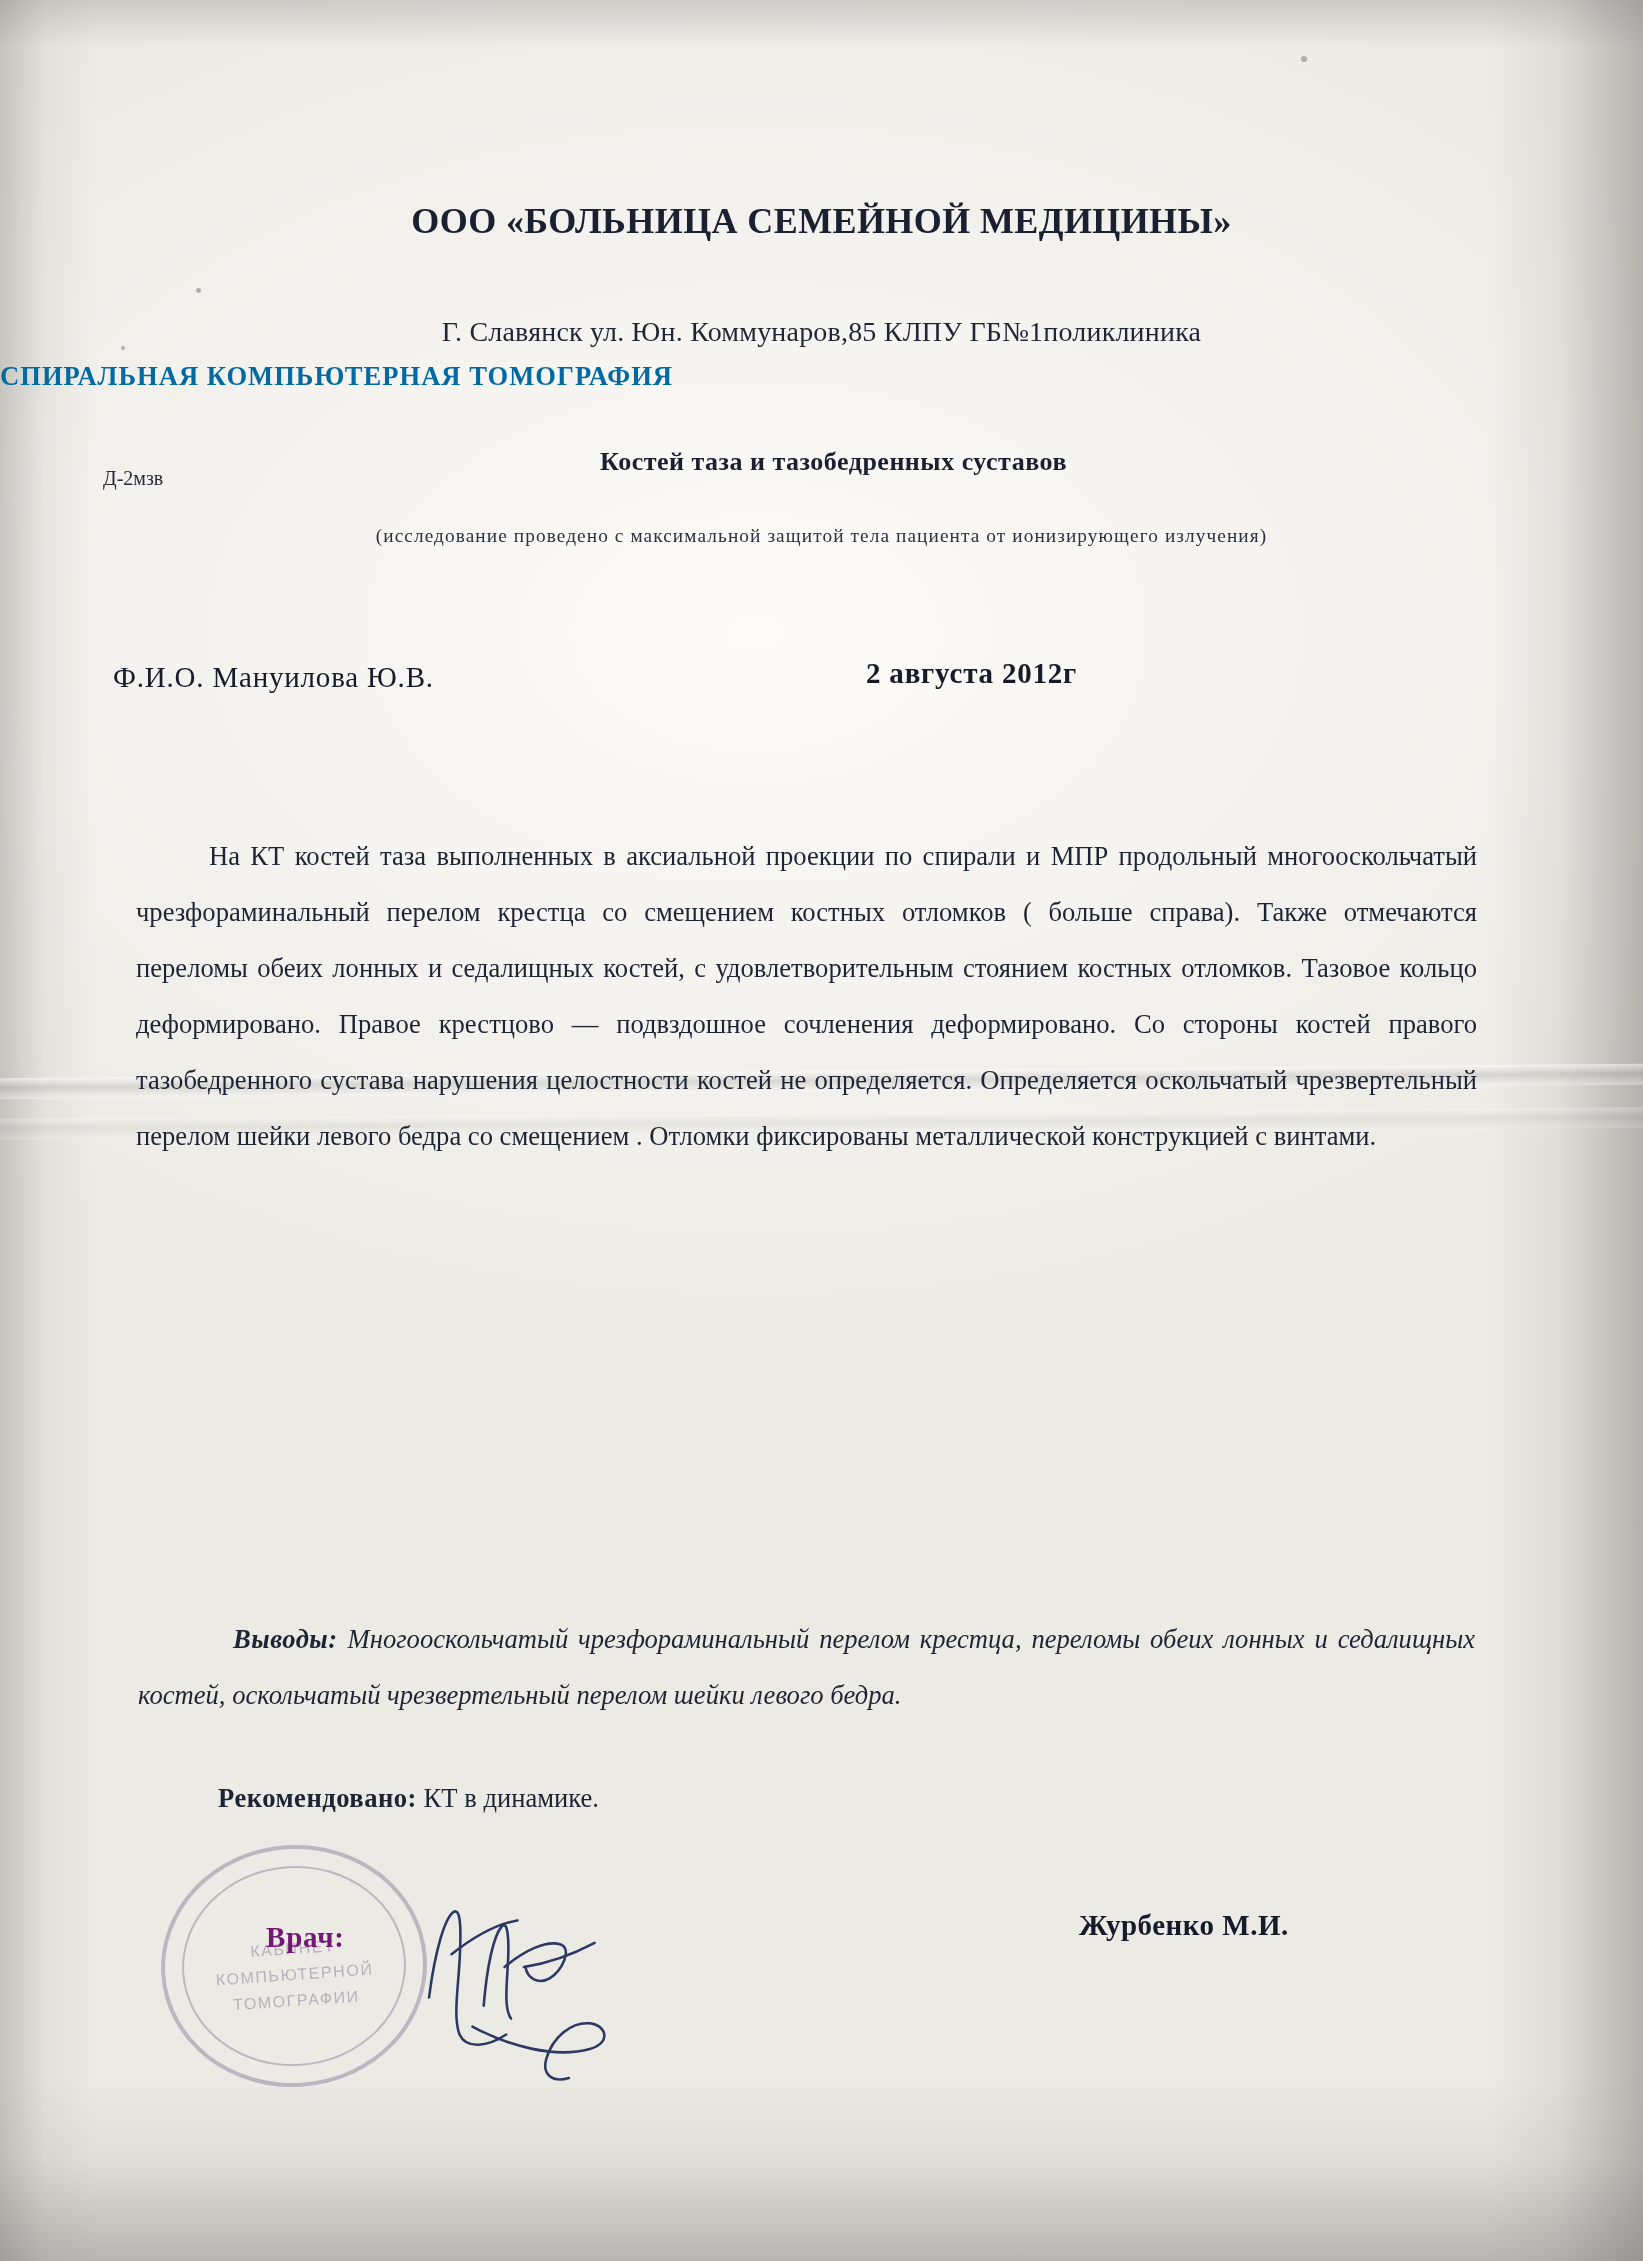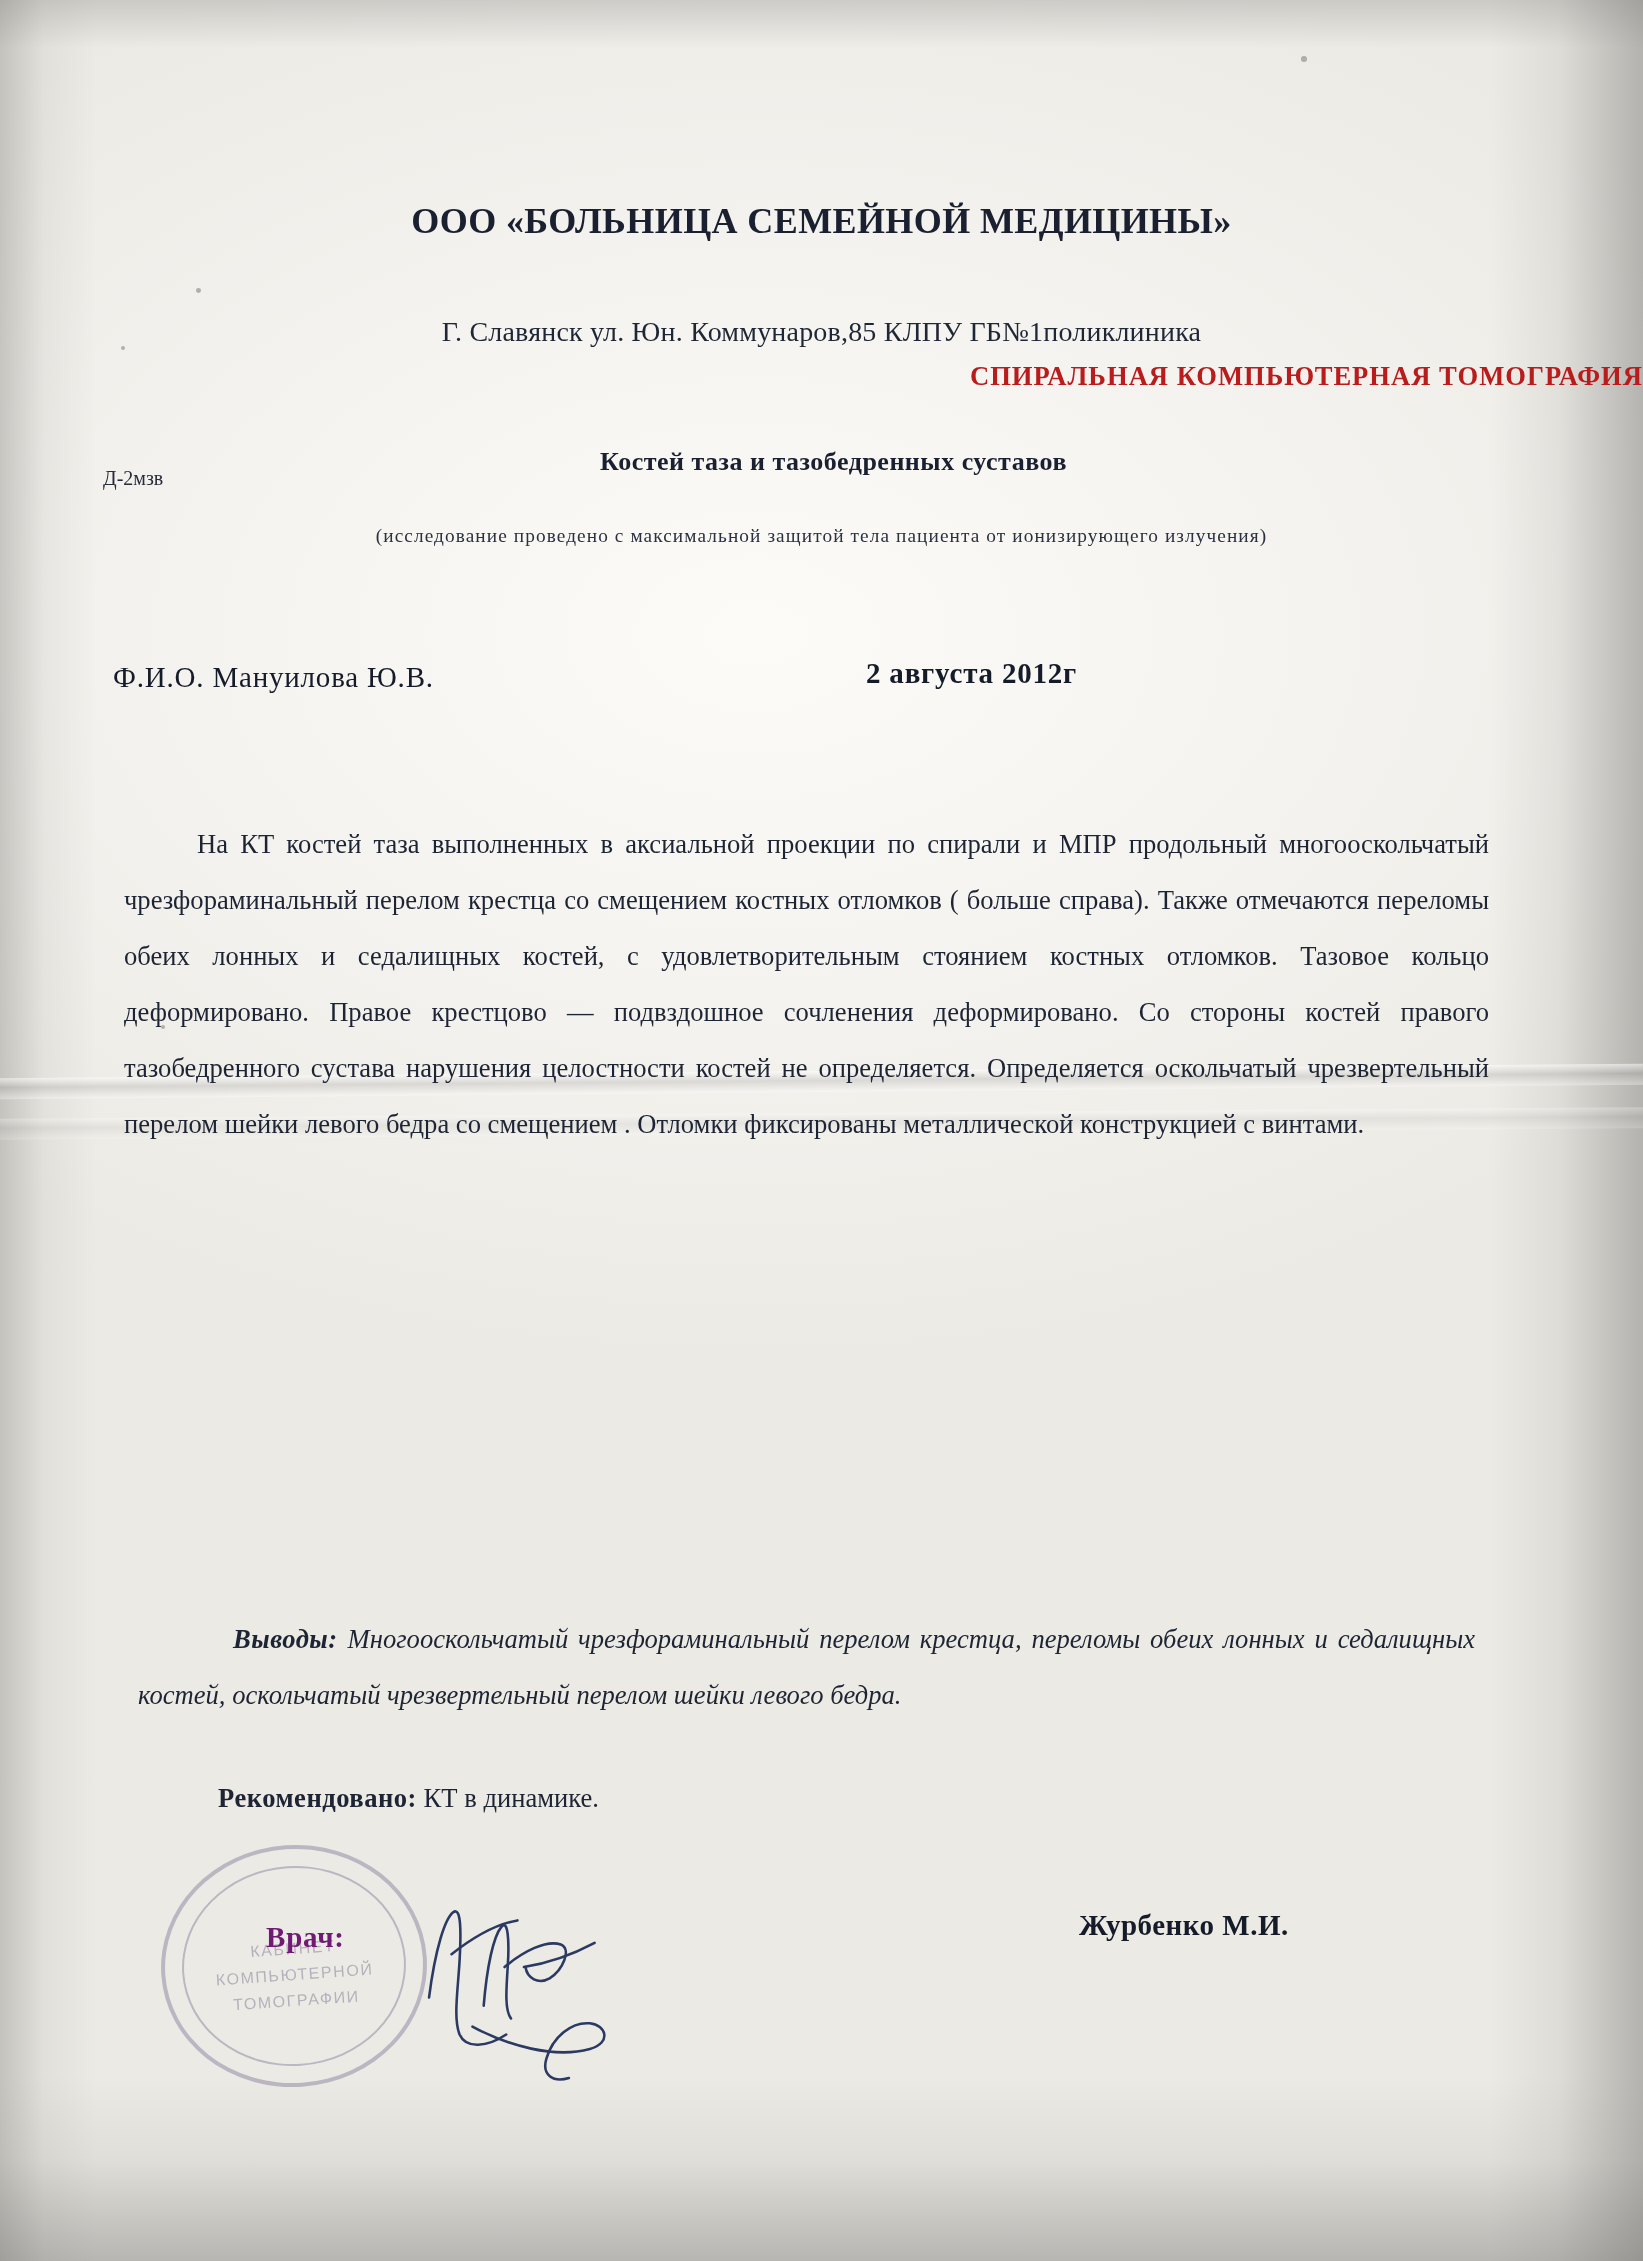--- a/index.html
+++ b/index.html
@@ -80,25 +80,25 @@
     left: 0; right: 0;
     text-align: center;
     font-size: 28px;
     color: #1f2635;
     letter-spacing: 0.2px;
   }
   .modality {
     position: absolute;
     top: 361px;
     left: 0; right: 0;
-    text-align: right;
+    text-align: left;
     font-size: 26.6px;
     font-weight: bold;
     letter-spacing: 1px;
-    color: #b91c1c;
+    color: #0369a1;
   }
   .dose-code {
     position: absolute;
     top: 467px;
     left: 103px;
     font-size: 20px;
     color: #262d3a;
   }
   .region {
     position: absolute;
@@ -143,21 +143,21 @@
   .body-text {
     position: absolute;
     top: 814px;
     left: 122px;
     width: 1369px;
     font-size: 26.6px;
     line-height: 56px;
     text-align: justify;
     color: #1d2433;
   }
-  .body-text p { margin: 2px; }
+  .body-text p { margin: 14px; }
   .body-text .indent { display: inline-block; width: 73px; }
 
   .conclusion {
     position: absolute;
     top: 1595px;
     left: 122px;
     width: 1369px;
     font-size: 26.6px;
     line-height: 56px;
     text-align: justify;

